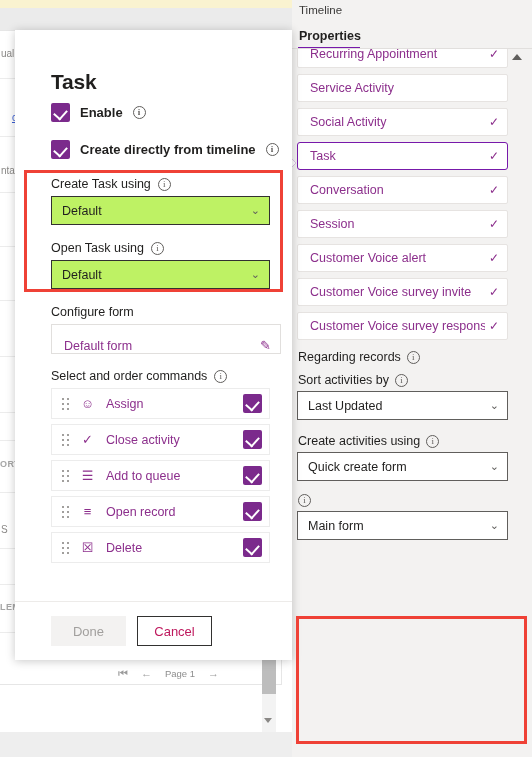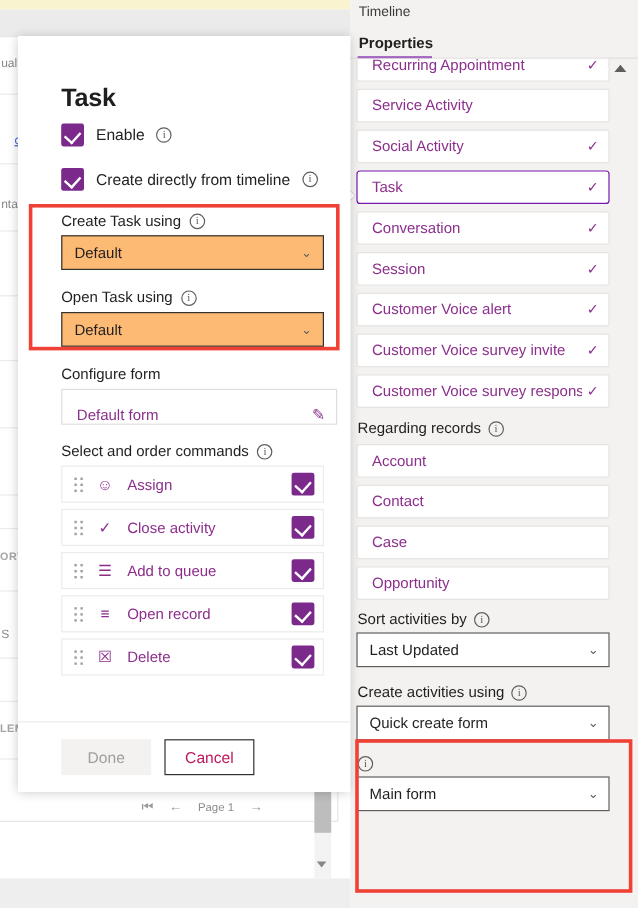--- a/index.html
+++ b/index.html
@@ -160,20 +160,21 @@
   }
   .modal-title {
     position: absolute; left: 36px; top: 40px;
     font-size: 21px; font-weight: bold; color: #201f1e; letter-spacing: -.2px;
   }
   .modal-body { position: absolute; left: 0; top: 73px; width: 277px; }
 
   .chk-row {
     display: flex; align-items: center; gap: 10px;
     margin: 0 0 18px 36px;
+    font-weight: bold;
   }
   .chk-box {
     width: 19px; height: 19px; background: #7b2a8c; border-radius: 2px;
     position: relative; flex: none;
   }
   .chk-box::after {
     content: ""; position: absolute; left: 5px; top: 4px;
     width: 7px; height: 10px; border: solid #ffffff;
     border-width: 0 2px 2px 0; transform: rotate(42deg);
   }
@@ -184,21 +185,21 @@
     border: 1px solid #605e5c; color: #605e5c; font-size: 9px;
     align-items: center; justify-content: center; flex: none;
     font-family: "Liberation Serif", serif; line-height: 1;
   }
 
   .fld-label {
     margin: 0 0 5px 36px; font-size: 12.5px; color: #201f1e;
     display: flex; align-items: center; gap: 7px;
   }
   .fld-select {
-    margin: 0 22px 16px 36px; height: 29px; background: #fdba74;
+    margin: 0 22px 16px 36px; height: 29px; background: #bef264;
     border: 1px solid #323130; display: flex; align-items: center;
     padding: 0 9px 0 10px; font-size: 12.5px; color: #201f1e;
   }
   .fld-select .val { flex: 1; }
   .chev { color: #605e5c; font-size: 11px; }
 
   .form-box {
     margin: 0 11px 15px 36px; height: 30px; background: #ffffff;
     border: 1px solid #e1dfdd; display: flex; align-items: flex-end;
     padding: 0 9px 0 12px;
@@ -343,34 +344,20 @@
             <div class="act-item">
               <span class="act-label">Customer Voice survey response</span>
               <span class="act-check">✓</span>
             </div>
           </div>
 
         <div class="rp-section-label">
           <span>Regarding records</span>
           <span class="info-i">i</span>
         </div>
-        <div id="regarding-list">
-            <div class="act-item">
-              <span class="act-label">Account</span>
-            </div>
-            <div class="act-item">
-              <span class="act-label">Contact</span>
-            </div>
-            <div class="act-item">
-              <span class="act-label">Case</span>
-            </div>
-            <div class="act-item">
-              <span class="act-label">Opportunity</span>
-            </div>
-          </div>
 
         <div class="rp-field-label">
           <span>Sort activities by</span>
           <span class="info-i">i</span>
         </div>
         <div class="rp-select">
           <span class="val">Last Updated</span>
           <span class="chev">⌄</span>
         </div>
 

